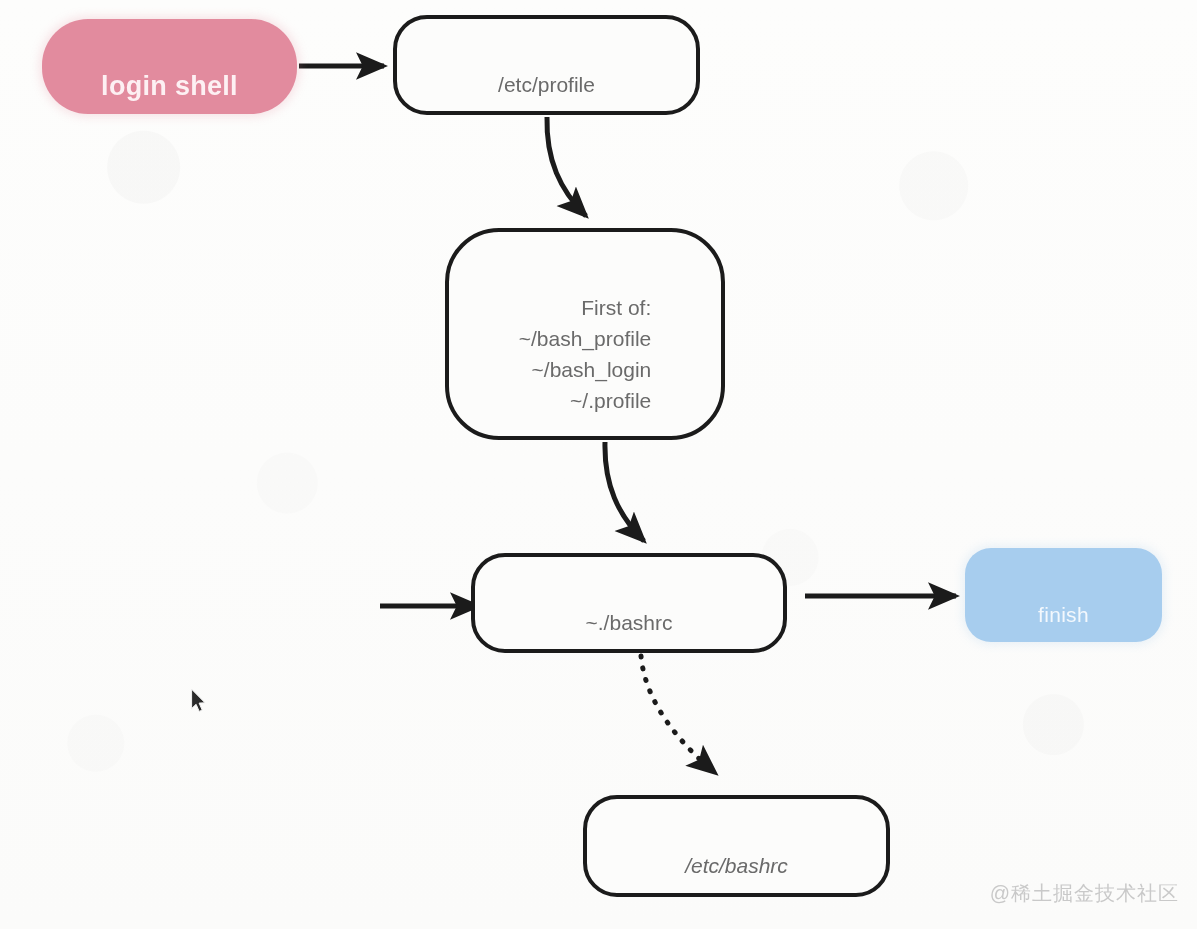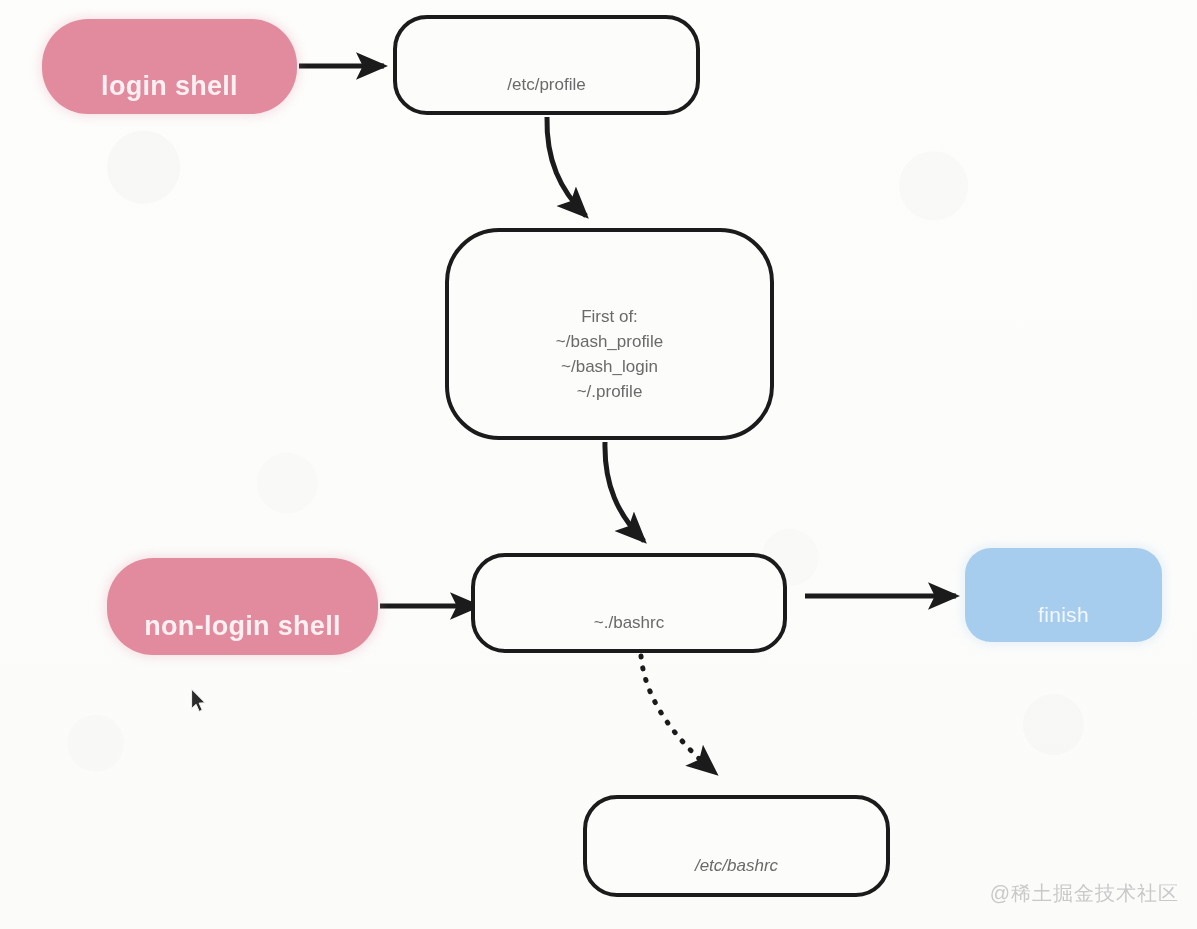--- a/index.html
+++ b/index.html
@@ -61,22 +61,23 @@
     font-size: 21px;
     font-weight: 500;
     letter-spacing: 0.3px;
     box-shadow: 0 0 10px 3px rgba(167,205,238,0.22);
   }
   
   .box {
     background: #fcfcfb;
     border: 4px solid #1b1b1b;
     color: #6a6a6a;
-    font-size: 17px;
+    font-size: 21px;
     line-height: 1.48;
+    text-align: right;
   }
   .box.rx-pill   { border-radius: 34px; }
   .box.rx-large  { border-radius: 54px; }
 
   .node-label {
     display: block;
     white-space: pre-line;
     padding: 0 10px;
     margin-top: 40px;
   }
@@ -133,30 +134,27 @@
   </svg>
 
   <div class="node pill-pink" style="left:42px; top:19px; width:255px; height:95px;">
     <span class="node-label">login shell</span>
   </div>
 
   <div class="node box rx-pill" style="left:393px; top:15px; width:307px; height:100px;">
     <span class="node-label">/etc/profile</span>
   </div>
 
-  <div class="node box rx-large" style="left:445px; top:228px; width:329px; height:212px;">
+  <div class="node box rx-large" style="left:445px; top:228px; width:280px; height:212px;">
     <span class="node-label">First of:
 ~/bash_profile
 ~/bash_login
 ~/.profile</span>
   </div>
 
-  <div class="node pill-pink" style="left:107px; top:558px; width:271px; height:97px;">
-    <span class="node-label">non-login shell</span>
-  </div>
 
   <div class="node box rx-pill" style="left:471px; top:553px; width:316px; height:100px;">
     <span class="node-label">~./bashrc</span>
   </div>
 
   <div class="node pill-blue" style="left:965px; top:548px; width:197px; height:94px;">
     <span class="node-label">finish</span>
   </div>
 
   <div class="node box rx-pill" style="left:583px; top:795px; width:307px; height:102px;font-style:italic;">

